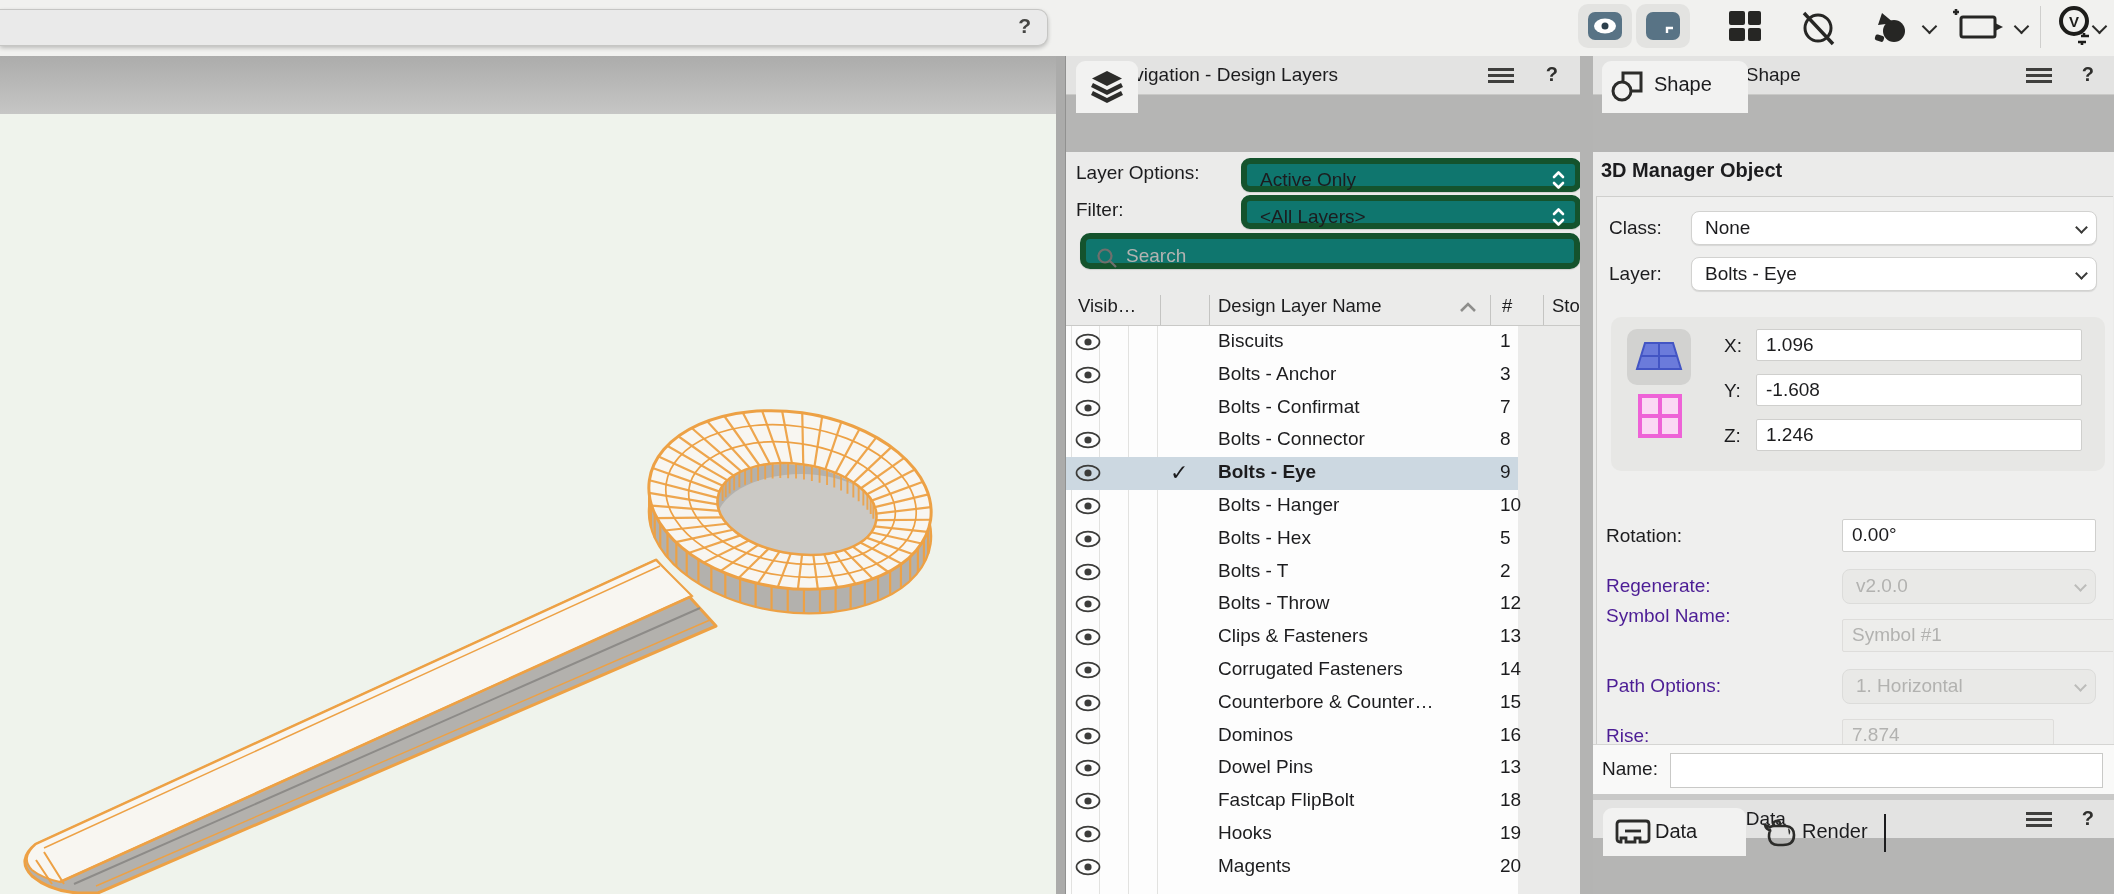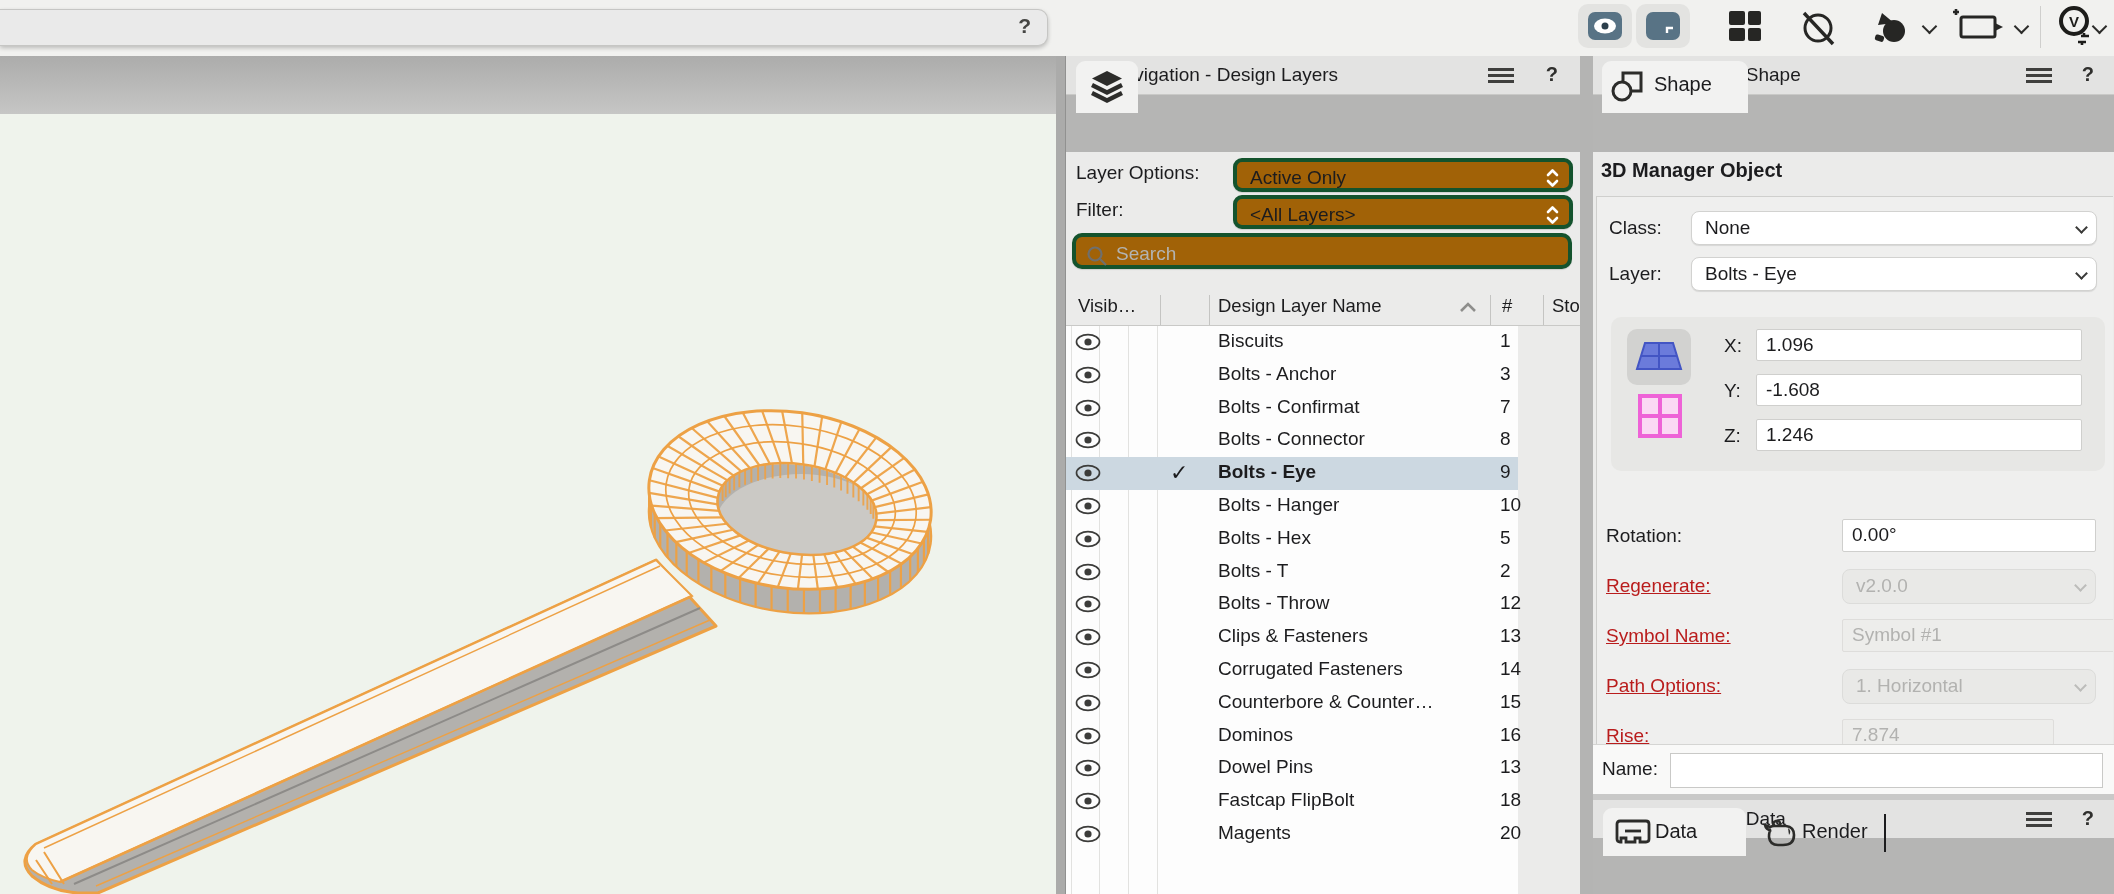--- a/index.html
+++ b/index.html
@@ -33,21 +33,21 @@
   .ham { position:absolute; top:12px; width:26px; height:15px; border-top:3px solid #3f3f3d; border-bottom:3px solid #3f3f3d; }
   .ham::after { content:""; position:absolute; left:0; top:3px; width:26px; height:3px; background:#3f3f3d; }
   .p-help { position:absolute; top:7px; font-size:20px; font-weight:bold; color:#2f2f2d; }
   .tab-band { position:absolute; left:0; right:0; height:57px; background:#b5b5b4; }
   .tab { position:absolute; background:#f2f2f1; border-radius:9px 9px 0 0; }
 
   
   #nav-panel { left:1066px; top:56px; width:514px; height:838px; }
   #nav-tab { left:10px; top:5px; width:62px; height:52px; }
   .ctl-label { position:absolute; font-size:19px; }
-  .pill { position:absolute; background:#a16207; border:4px solid #14532d; border-radius:9px; box-shadow:0 1px 1px rgba(0,0,0,.12); }
+  .pill { position:absolute; background:#0f766e; border:6px solid #14532d; border-radius:9px; box-shadow:0 1px 1px rgba(0,0,0,.12);margin-left:8px; }
   .pill .val { position:absolute; left:13px; top:5px; font-size:19px; }
   .stepper { position:absolute; right:4px; top:3px; width:25px; height:26px; border-radius:6px; }
   #search-box { left:6px; top:177px; width:500px; height:36px; border-radius:10px; }
   #search-box svg { position:absolute; left:10px; top:8px; }
   #search-input { position:absolute; left:40px; top:3px; width:440px; height:28px; border:none; outline:none; font-size:19px; background:transparent; color:#1c1c1e; }
   #search-input::placeholder { color:#b3b3b1; }
   #list-header { position:absolute; left:0; top:232px; width:514px; height:38px; background:#ebebea; border-bottom:1px solid #c9c9c7; font-size:18.5px; }
   #list-header span { position:absolute; top:7px; }
   .col-sep { position:absolute; top:4px; width:1px; height:30px; background:#c4c4c2; }
   #layer-list { position:absolute; left:0; top:270px; width:452px; height:568px; background:#fdfdfd; }
@@ -60,21 +60,21 @@
   .layer-row.selected .lname { font-weight:bold; }
   .layer-row .lnum { position:absolute; left:434px; top:4px; font-size:19px; }
 
   
   #oi-panel { left:1593px; top:56px; width:521px; height:738px; }
   #shape-tab { left:9px; top:5px; width:146px; height:52px; }
   #shape-tab .tlabel, #data-tab .tlabel, #render-tab .tlabel { position:absolute; left:52px; top:12px; font-size:20px; }
   #oi-type { position:absolute; left:8px; top:103px; font-size:20px; font-weight:bold; }
   #oi-fields { position:absolute; left:3px; top:140px; width:517px; height:548px; background:#efefee; border-top:1px solid #cfcfcd; border-left:1px solid #cfcfcd; overflow:hidden; }
   .f-label { position:absolute; font-size:19px; }
-  .f-label.dis, .f-box.dis { color:#b91c1c;text-decoration:underline; }
+  .f-label.dis, .f-box.dis { color:#4c1d95; }
   .sel-box { position:absolute; background:#fff; border:1px solid #d2d2d0; border-radius:8px; box-shadow:0 1px 1px rgba(0,0,0,.10); font-size:19px; }
   .sel-box .val { position:absolute; left:13px; top:5px; white-space:nowrap; }
   .sel-box .sc { position:absolute; right:10px; top:11px; width:9px; height:9px; border-right:2.2px solid #3a3a38; border-bottom:2.2px solid #3a3a38; transform:rotate(45deg); }
   .sel-box.dis { background:#e9e9e7; border-color:#dcdcda; box-shadow:none; color:#b2b2b0; }
   .sel-box.dis .sc { border-color:#bcbcba; }
   .txt-box { position:absolute; background:#fff; border:1px solid #cfcfcd; border-radius:2px; font-size:19px; }
   .txt-box .val { position:absolute; left:9px; top:4px; }
   .txt-box.dis { background:#ededeb; border-color:#dedddb; color:#b2b2b0; }
   #coord-group { position:absolute; left:14px; top:120px; width:494px; height:154px; background:#e7e7e5; border-radius:10px; }
   #btn-3d { position:absolute; left:16px; top:12px; width:64px; height:56px; background:#d2d2d0; border-radius:10px; }
@@ -377,20 +377,29 @@
           <span class="check"></span>
           <span class="lname">Fastcap FlipBolt</span>
           <span class="lnum">18</span>
         </div>
         <div class="layer-row">
           <span class="eye"><svg width="26" height="18" viewBox="0 0 26 18">
               <ellipse cx="13" cy="9" rx="11.5" ry="7.3" fill="none" stroke="#3c3c3a" stroke-width="1.7"></ellipse>
               <circle cx="13" cy="9" r="3.6" fill="#3c3c3a"></circle>
             </svg></span>
           <span class="check"></span>
+          <span class="lname">Hooks</span>
+          <span class="lnum">19</span>
+        </div>
+        <div class="layer-row">
+          <span class="eye"><svg width="26" height="18" viewBox="0 0 26 18">
+              <ellipse cx="13" cy="9" rx="11.5" ry="7.3" fill="none" stroke="#3c3c3a" stroke-width="1.7"></ellipse>
+              <circle cx="13" cy="9" r="3.6" fill="#3c3c3a"></circle>
+            </svg></span>
+          <span class="check"></span>
           <span class="lname">Magents</span>
           <span class="lnum">20</span>
         </div>
       </div>
   </div>
 
   <div id="oi-panel" class="panel">
     <div class="p-header">
       <span class="x">✕</span>
       <span class="p-title">Object Info - Shape</span>
@@ -449,21 +458,21 @@
       <span class="f-label" style="left:9px;top:328px">Rotation:</span>
       <div class="txt-box" style="left:245px;top:322px;width:254px;height:33px">
           <span class="val">0.00°</span>
         </div>
 
       <span class="f-label dis" style="left:9px;top:378px">Regenerate:</span>
       <div class="sel-box dis" style="left:245px;top:372px;width:254px;height:35px">
         <span class="val">v2.0.0</span>
           <span class="sc"></span>
       </div>
-      <span class="f-label dis" style="left:9px;top:428px">Symbol Name:</span>
+      <span class="f-label dis" style="left:9px;top:408px">Symbol Name:</span>
       <div class="txt-box dis" style="left:245px;top:422px;width:278px;height:33px">
           <span class="val">Symbol #1</span>
         </div>
       <span class="f-label dis" style="left:9px;top:478px">Path Options:</span>
       <div class="sel-box dis" style="left:245px;top:472px;width:254px;height:35px">
         <span class="val">1. Horizontal</span>
           <span class="sc"></span>
       </div>
       <span class="f-label dis" style="left:9px;top:528px">Rise:</span>
       <div class="txt-box dis" style="left:245px;top:522px;width:212px;height:33px">

